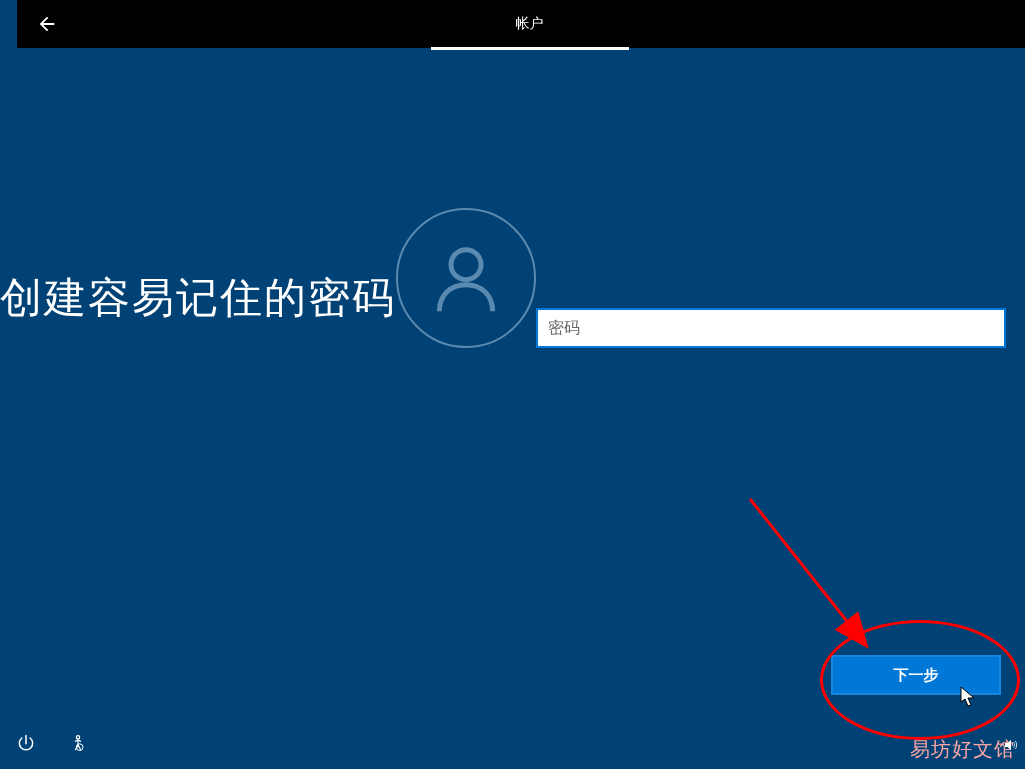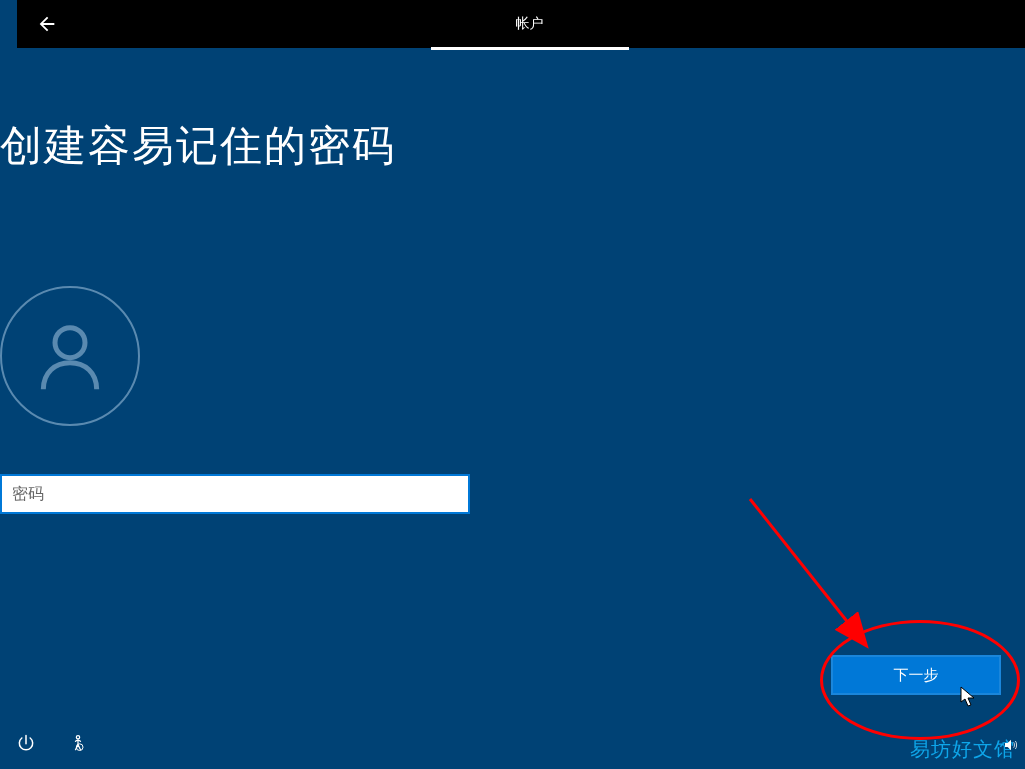--- a/index.html
+++ b/index.html
@@ -50,22 +50,22 @@
       padding: 0 85px;
       height: 100%;
       display: flex;
       align-items: center;
       border-bottom: 3px solid #ffffff;
       margin-top: 3px;
     }
     .content {
       width: 100%;
       display: flex;
-      flex-direction: column;
-      align-items: flex-start;
+      flex-direction: row;
+      align-items: flex-end;
       padding-top: 70px;
     }
     .main-title {
       font-size: 42px;
       font-weight: 300;
       letter-spacing: 2px;
       margin-bottom: 22px;
     }
     .subtitle {
       font-size: 15px;
@@ -109,20 +109,21 @@
       height: 40px;
       background: #0078d7;
       border: 2px solid #1a86db;
       color: #ffffff;
       font-size: 15px;
       font-family: inherit;
       cursor: pointer;
       display: flex;
       align-items: center;
       justify-content: center;
+      font-weight: bold;
     }
     .bottom-icons {
       position: absolute;
       left: 14px;
       bottom: 14px;
       display: flex;
       gap: 28px;
       align-items: center;
     }
     .bottom-icon {
@@ -131,21 +132,21 @@
       display: flex;
       align-items: center;
       justify-content: center;
       cursor: pointer;
     }
     .watermark {
       position: absolute;
       right: 10px;
       bottom: 6px;
       font-size: 20px;
-      color: #0ea5e9;
+      color: #fca5a5;
       letter-spacing: 1px;
     }
     .speaker-icon {
       position: absolute;
       right: 6px;
       bottom: 16px;
       width: 16px;
       height: 16px;
     }
     .annotation-arrow {

